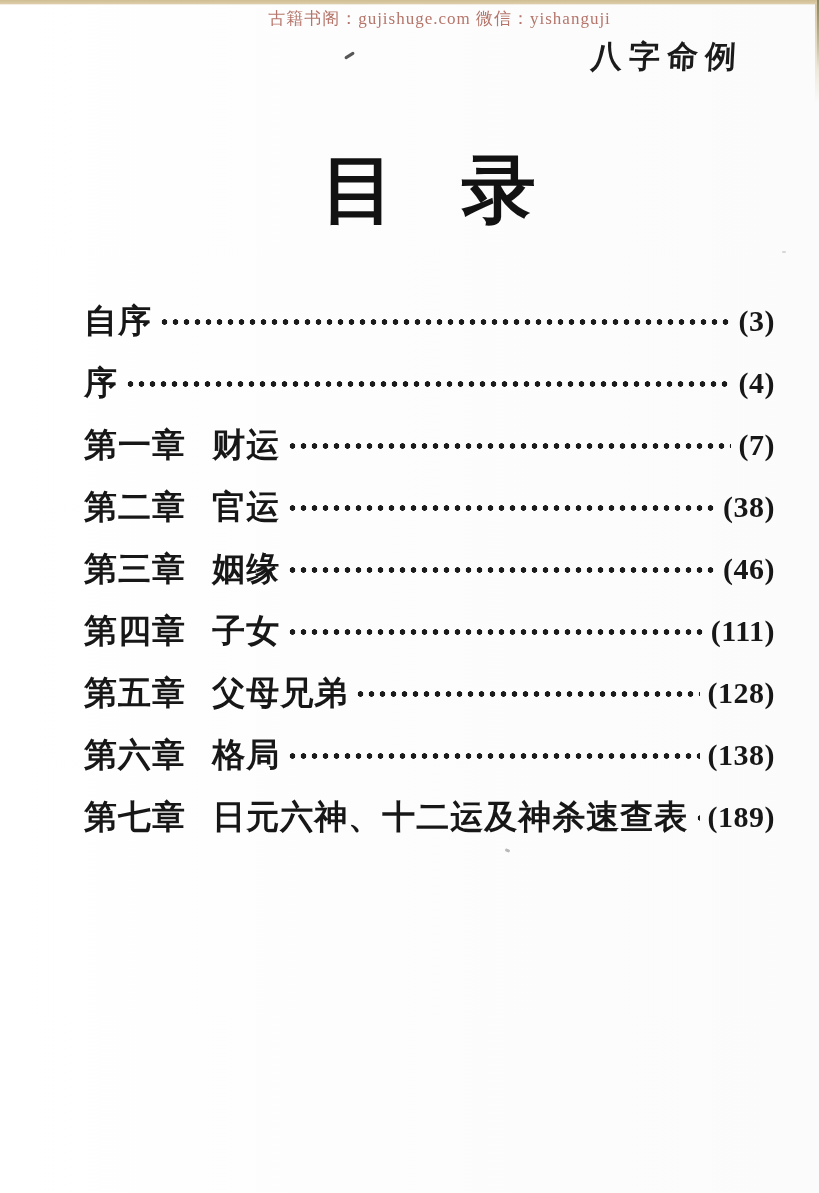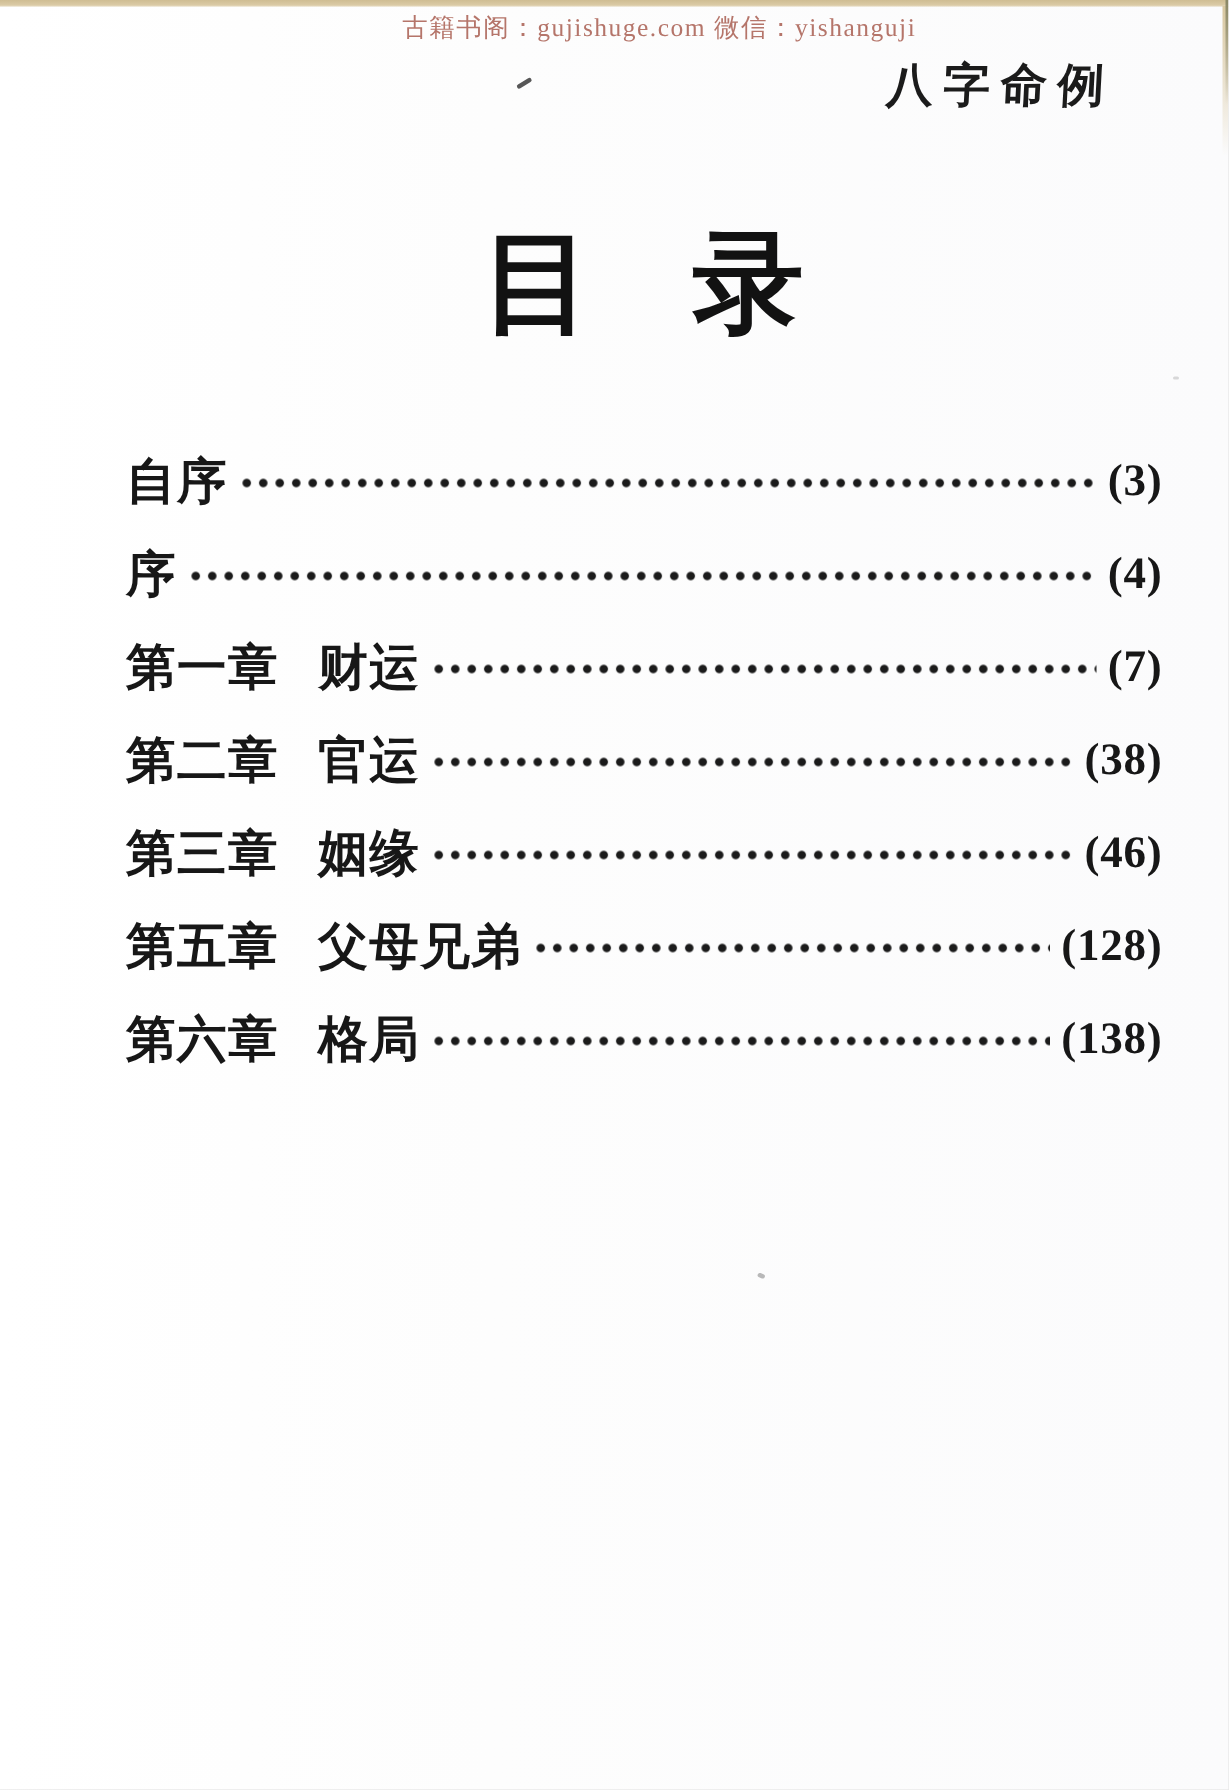--- a/index.html
+++ b/index.html
@@ -118,27 +118,37 @@
       <span class="toc-label">第二章 官运</span>
       <span class="toc-dots"></span>
       <span class="toc-page">(38)</span>
     </div>
     <div class="toc-row">
       <span class="toc-label">第三章 姻缘</span>
       <span class="toc-dots"></span>
       <span class="toc-page">(46)</span>
     </div>
     <div class="toc-row">
+      <span class="toc-label">第四章 子女</span>
+      <span class="toc-dots"></span>
+      <span class="toc-page">(111)</span>
+    </div>
+    <div class="toc-row">
       <span class="toc-label">第五章 父母兄弟</span>
       <span class="toc-dots"></span>
       <span class="toc-page">(128)</span>
     </div>
     <div class="toc-row">
       <span class="toc-label">第六章 格局</span>
       <span class="toc-dots"></span>
       <span class="toc-page">(138)</span>
     </div>
+    <div class="toc-row">
+      <span class="toc-label">第七章 日元六神、十二运及神杀速查表</span>
+      <span class="toc-dots"></span>
+      <span class="toc-page">(189)</span>
+    </div>
   </div>
 
   <div class="artifact artifact-2"></div>
   <div class="artifact artifact-3"></div>
 
 </div>
 
 </body></html>

